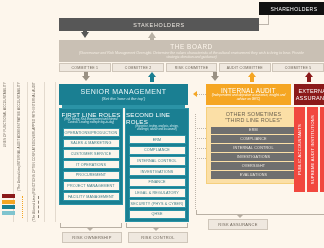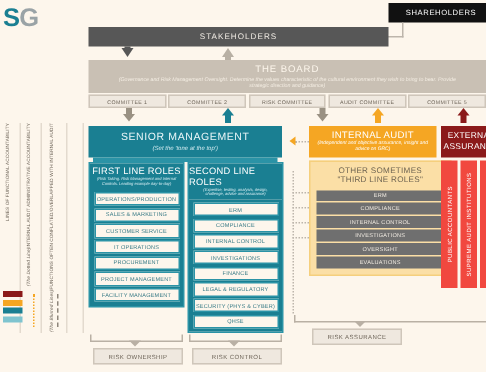--- a/index.html
+++ b/index.html
@@ -154,23 +154,20 @@
 
   
   .conn{position:absolute;border-top:1px dotted #bdb5ab;height:0;}
   .vconn{position:absolute;border-left:1px dotted #bdb5ab;width:0;}
 </style>
 </head>
 <body>
 
 <div class="canvas">
 
-  <div class="logo">
-    <span class="s">S</span><span class="g">G</span>
-  </div>
 
   <div class="shareholders">SHAREHOLDERS</div>
   <div class="sh-line-v"></div>
   <div class="sh-line-h"></div>
   <div class="sh-line-v2"></div>
 
   <div class="stakeholders">STAKEHOLDERS</div>
 
   <div class="arrow arr-down" style="left:81px;top:32px;border-top:6px solid #575757;"></div>
   <div class="stem" style="left:83px;top:31px;width:4px;height:3px;background:#575757;"></div>

